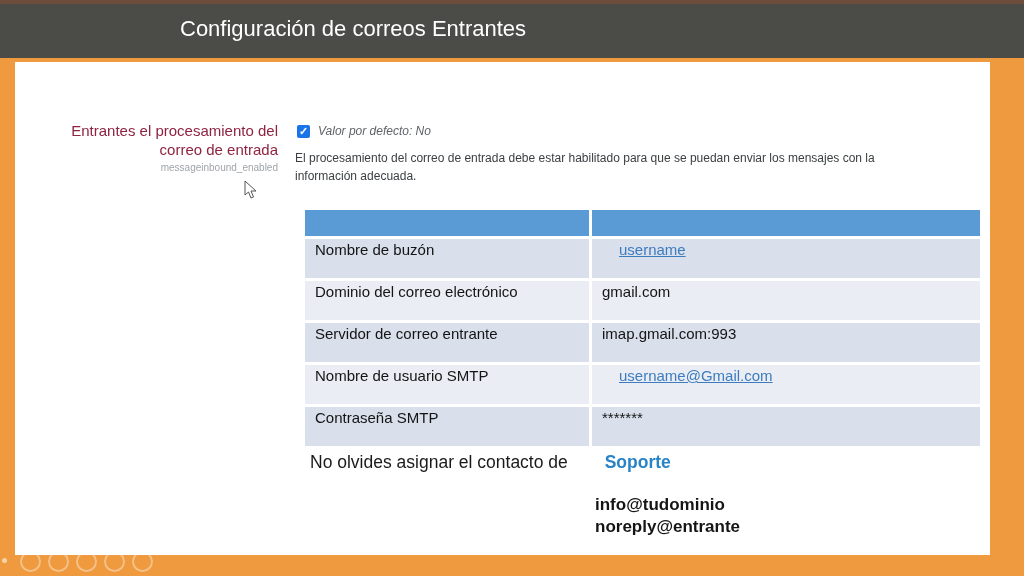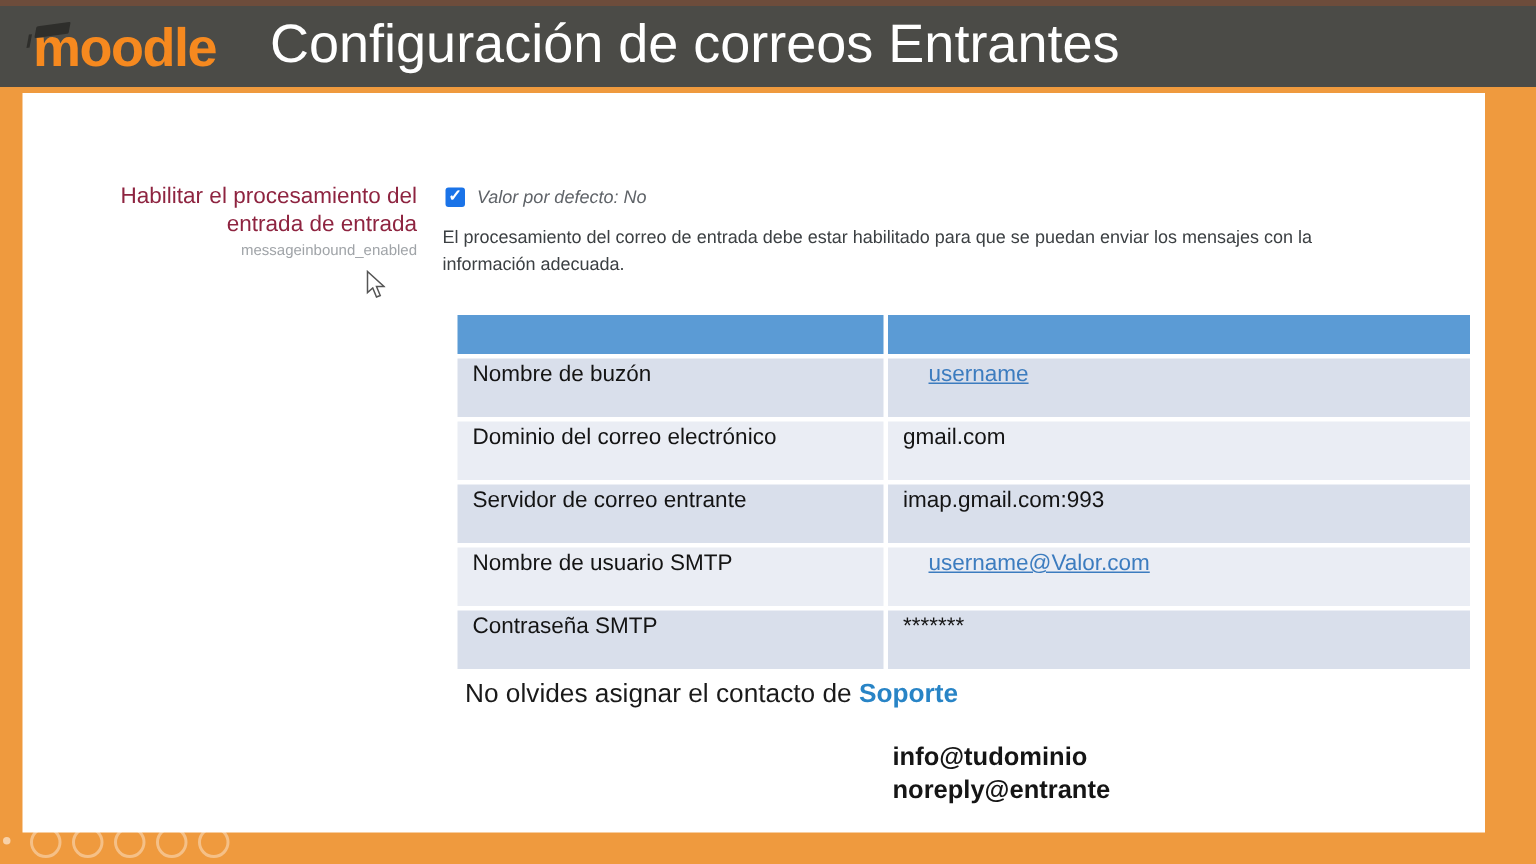--- a/index.html
+++ b/index.html
@@ -32,21 +32,21 @@
     background: #2e2e2b; transform: skewX(-18deg) rotate(-8deg);
     border-radius: 1px;
   }
   .grad-cap::after {
     content: ""; position: absolute; left: -4px; top: 5px;
     width: 2px; height: 9px; background: #2e2e2b;
   }
   .header-title {
     position: absolute; left: 180px; top: 0; height: 50px;
     display: flex; align-items: center;
-    color: #ffffff; font-size: 36px; font-weight: 400;
+    color: #ffffff; font-size: 22px; font-weight: 400;
   }
 
   
   .frame {
     position: absolute; left: 0; top: 58px; width: 1024px; height: 518px;
     background: #ef9a3e;
   }
   .page {
     position: absolute; left: 15px; top: 62px; width: 975px; height: 493px;
     background: #ffffff;
@@ -96,21 +96,21 @@
   .cfg-table tr.band-light td { background: #eaedf4; }
   .cfg-table a.val-link {
     color: #3c7cbf; text-decoration: underline; margin-left: 17px;
   }
 
   
   .note {
     position: absolute; left: 310px; top: 452px;
     font-size: 17.5px; color: #1a1a1a;
   }
-  .note .highlight { color: #2884c6; font-weight: bold; }
+  .note .highlight { color: #2884c6; font-weight: bold; margin-left: 32px; }
   .emails {
     position: absolute; left: 595px; top: 494px;
     font-size: 17px; color: #151515; line-height: 1.32; font-weight: bold;
   }
 
   
   .ghost-controls {
     position: absolute; left: 20px; top: 551px; height: 22px;
     display: flex; gap: 7px; z-index: 5;
   }
@@ -122,31 +122,27 @@
     position: absolute; left: 2px; top: 558px; width: 5px; height: 5px;
     background: rgba(255,255,255,0.55); border-radius: 50%; z-index: 5;
   }
 </style>
 </head>
 <body>
 
 <div class="top-line"></div>
 
 <div class="header">
-  <div class="logo">
-    <span class="logo-text">moodle</span>
-    <span class="grad-cap"></span>
-  </div>
   <div class="header-title">Configuración de correos Entrantes</div>
 </div>
 
 <div class="frame"></div>
 <div class="page"></div>
 
-<div class="setting-label">Habilitar el procesamiento del entrada de entrada</div>
+<div class="setting-label">Entrantes el procesamiento del correo de entrada</div>
 <div class="setting-id">messageinbound_enabled</div>
 
 <div class="checkbox">✓</div>
 <div class="checkbox-label">Valor por defecto: No</div>
 <div class="setting-desc">El procesamiento del correo de entrada debe estar habilitado para que se puedan enviar los mensajes con la información adecuada.</div>
 
 <div class="cursor">
   <svg width="14" height="20" viewBox="0 0 14 20">
     <path d="M2 1 L2 15 L5.5 12 L8 18 L10.5 17 L8 11 L13 11 Z" fill="#ffffff" stroke="#555555" stroke-width="1"></path>
   </svg>
@@ -167,21 +163,21 @@
     <tr class="band-light">
       <td>Dominio del correo electrónico</td>
       <td>gmail.com</td>
     </tr>
     <tr class="band-dark">
       <td>Servidor de correo entrante</td>
       <td>imap.gmail.com:993</td>
     </tr>
     <tr class="band-light">
       <td>Nombre de usuario SMTP</td>
-      <td><a class="val-link" href="#">username@Valor.com</a></td>
+      <td><a class="val-link" href="#">username@Gmail.com</a></td>
     </tr>
     <tr class="band-dark">
       <td>Contraseña SMTP</td>
       <td>*******</td>
     </tr>
   </tbody>
 </table>
 
 <div class="note">
   <span>No olvides asignar el contacto de </span><span class="highlight">Soporte</span>

